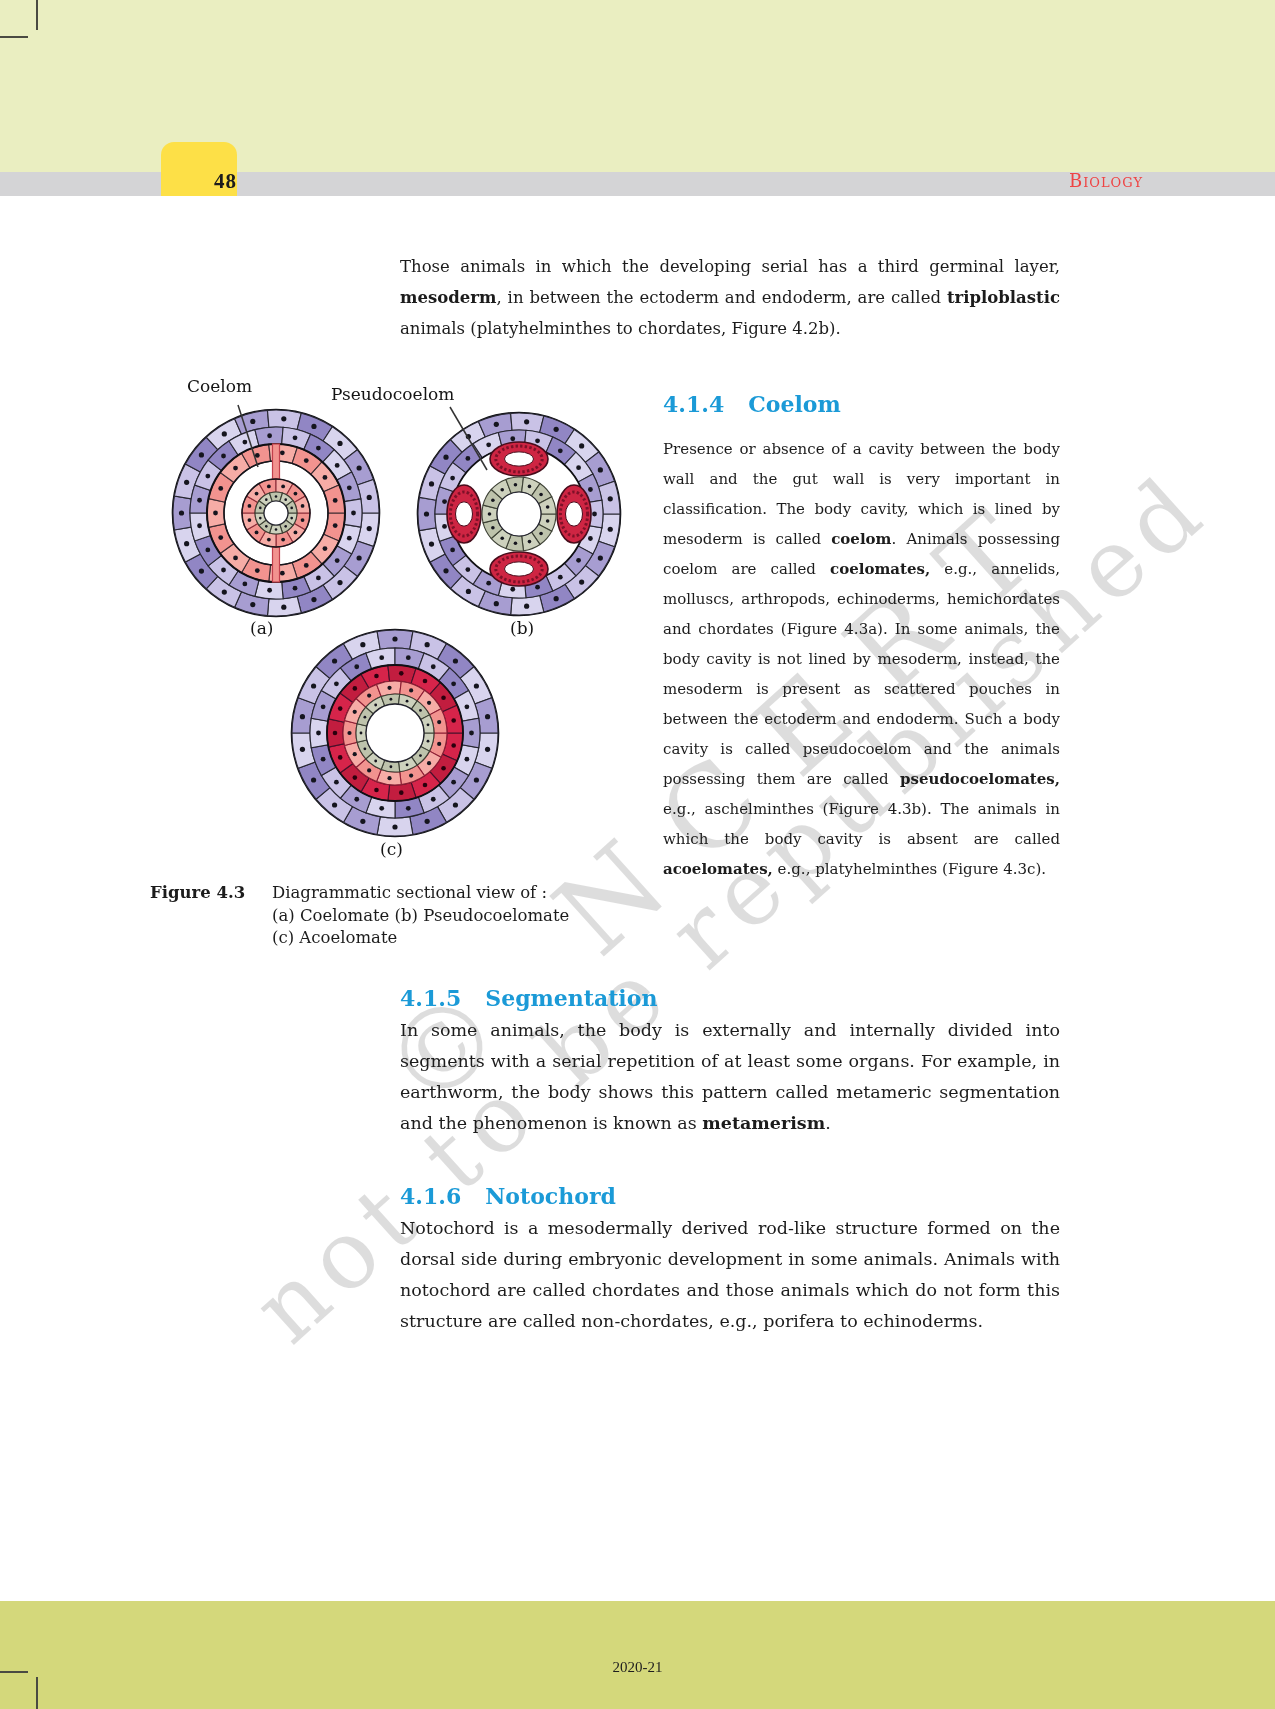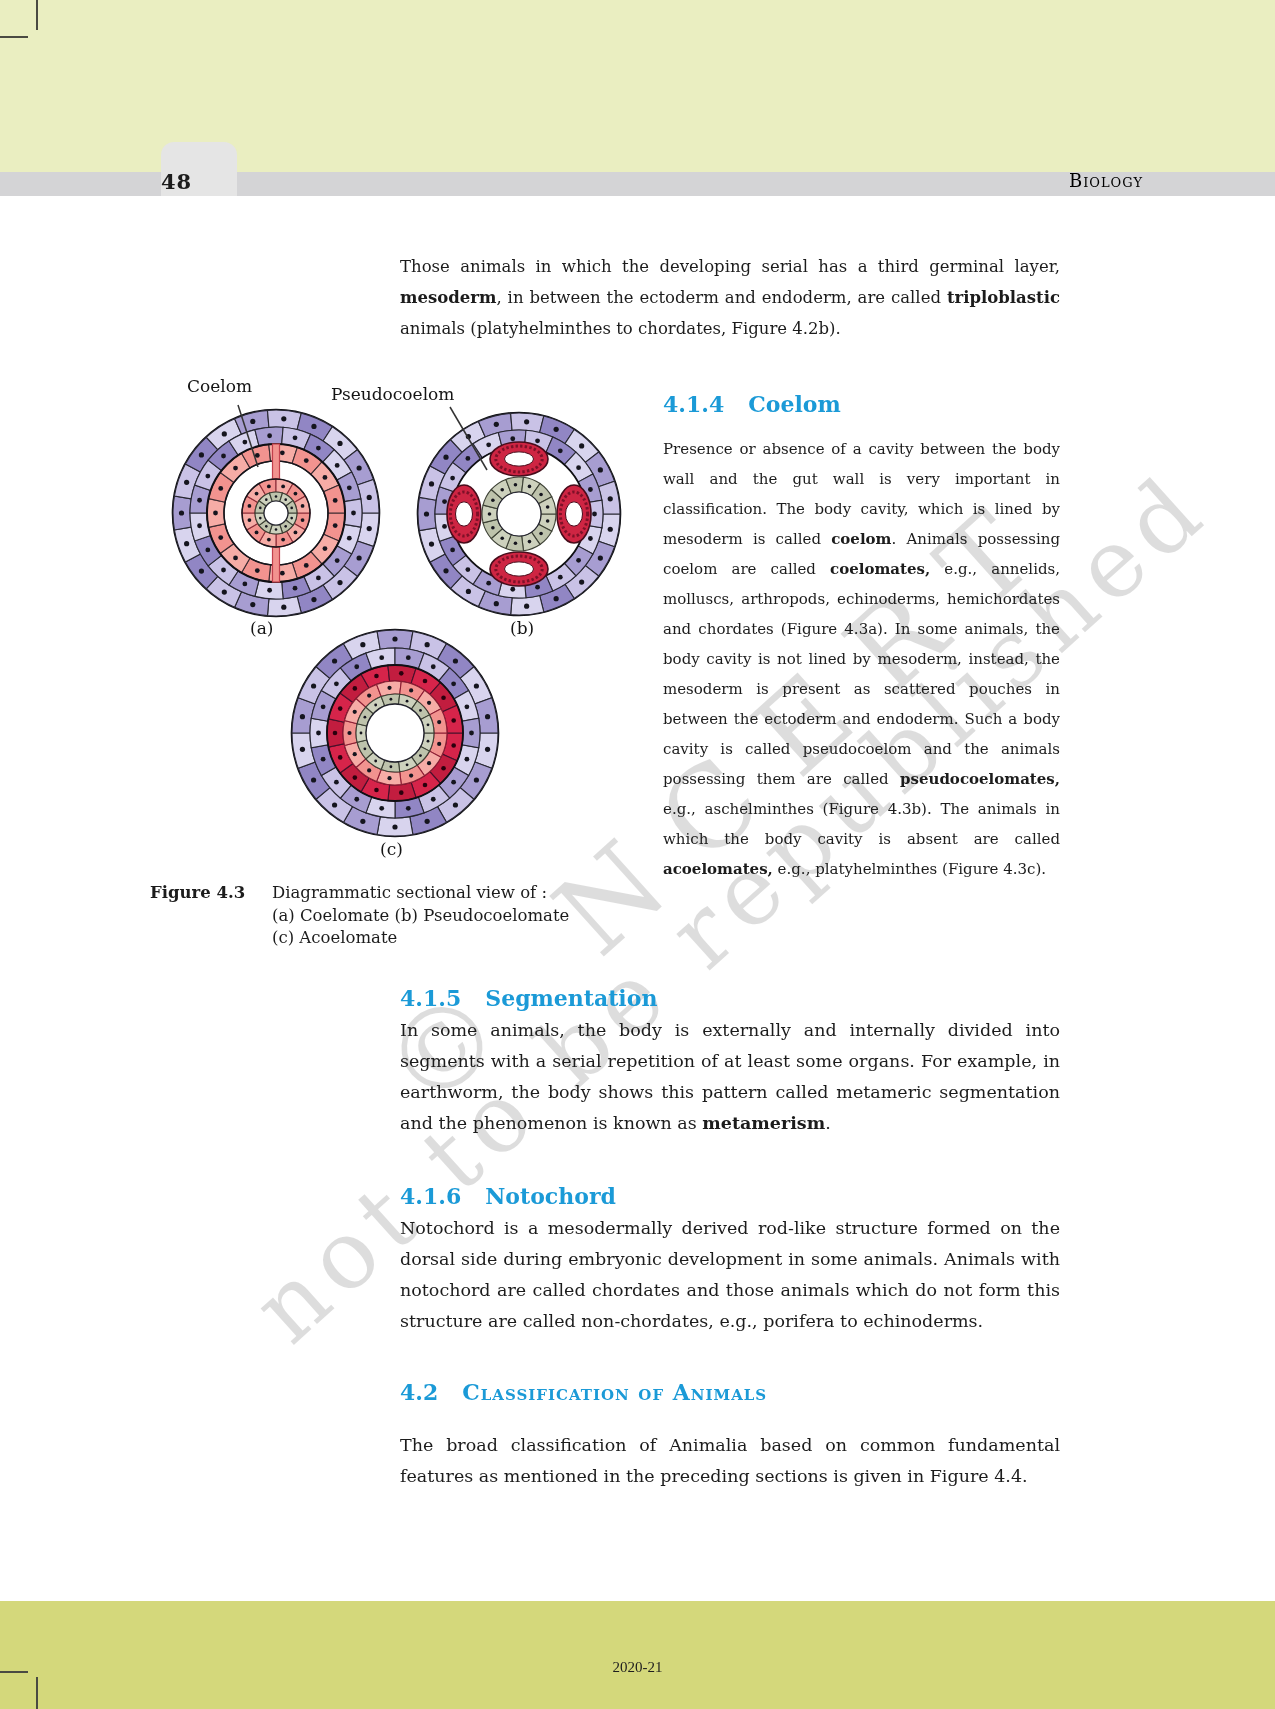--- a/index.html
+++ b/index.html
@@ -11,25 +11,25 @@
   .band-bottom{position:absolute;left:0;top:1601px;width:100%;height:108px;background:#d4d87b;z-index:3;}
   .year{position:absolute;left:0;top:46px;width:100%;text-align:center;
         font-family:Liberation Serif, serif;font-size:15px;color:#1e1e1e;margin-top:12px;}
   
   .crop{position:absolute;background:#4a4a42;z-index:4;}
   .cm-tl-h{left:0;top:36px;width:28px;height:2px;}
   .cm-tl-v{left:36px;top:0;width:2px;height:30px;}
   .cm-bl-h{left:0;top:1671px;width:28px;height:2px;}
   .cm-bl-v{left:36px;top:1677px;width:2px;height:32px;}
   
-  .page-tab{position:absolute;left:161px;top:142px;width:76px;height:54px;background:#e5e5e5;
-            border-radius:13px 13px 0 0;z-index:4;text-align:left;}
+  .page-tab{position:absolute;left:161px;top:142px;width:76px;height:54px;background:#fde047;
+            border-radius:13px 13px 0 0;z-index:4;text-align:right;font-family:Liberation Serif, serif;}
   .page-num{display:inline-block;margin-top:27px;font-weight:bold;font-size:21px;letter-spacing:1px;}
   .book-title{position:absolute;top:170px;right:132px;z-index:4;font-variant:small-caps;
-              font-size:18px;letter-spacing:2px;color:#000000;}
+              font-size:18px;letter-spacing:2px;color:#ef4444;}
   
   .wm{position:absolute;z-index:1;color:#000;opacity:0.13;white-space:nowrap;
       transform-origin:0 0;transform:rotate(-42deg);font-family:"DejaVu Serif",serif;}
   .wm1{left:358px;top:1038px;font-size:112px;letter-spacing:42px;}
   .wm2{left:232px;top:1282px;font-size:95px;letter-spacing:10px;}
   
   .blk{position:absolute;z-index:2;}
   .justify{text-align:justify;}
   .b{font-weight:bold;}
   .intro{left:400px;top:234px;width:660px;font-size:16.5px;line-height:31px;}
@@ -562,25 +562,18 @@
   </div>
 
   <div class="blk sec sec-noto">
     <h3>
       <span class="num">4.1.6</span>
       <span>Notochord</span>
     </h3>
     <p class="justify"><span>Notochord is a mesodermally derived rod-like structure formed on the dorsal side during embryonic development in some animals. Animals with notochord are called chordates and those animals which do not form this structure are called non-chordates, e.g., porifera to echinoderms.</span></p>
   </div>
 
-  <div class="blk sec sec-class">
-    <h3>
-      <span class="num">4.2</span>
-      <span class="smallcaps">Classification of Animals</span>
-    </h3>
-    <p class="justify"><span>The broad classification of Animalia based on common fundamental features as mentioned in the preceding sections is given in Figure 4.4.</span></p>
-  </div>
 
   <div class="band-bottom">
     <div class="year">2020-21</div>
   </div>
 
 </div>
 
 </body></html>

